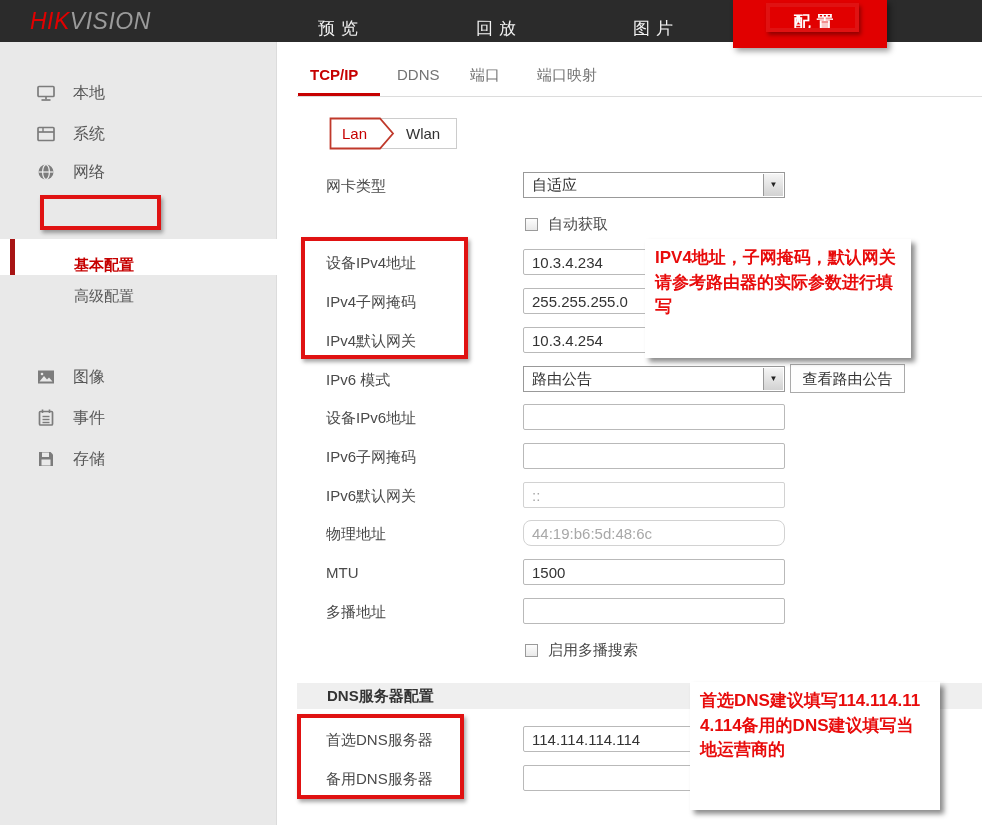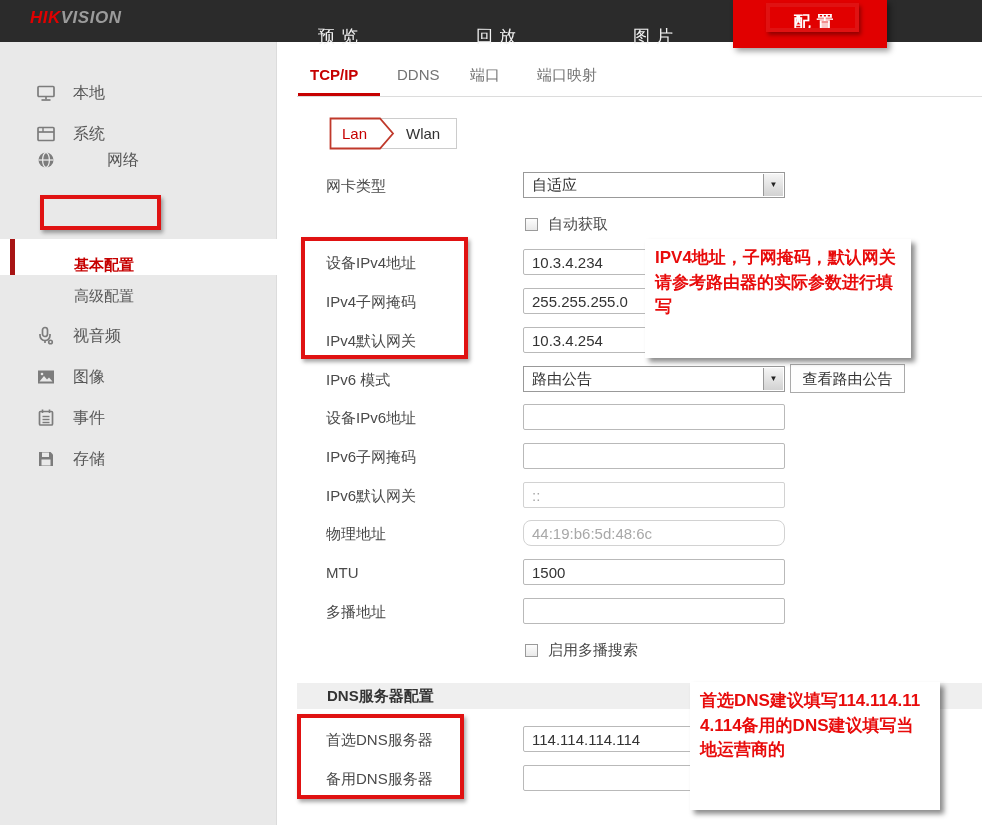--- a/index.html
+++ b/index.html
@@ -2,24 +2,24 @@
 <html><head>
 <meta charset="utf-8">
 <style>
   * { margin:0; padding:0; box-sizing:border-box; }
   html,body { width:982px; height:825px; }
   body { font-family:"Liberation Sans","DejaVu Sans",sans-serif; background:#fff; }
   #page { position:relative; width:982px; height:825px; overflow:hidden; background:#fff; }
 
   
   .topbar { position:absolute; left:0; top:0; width:982px; height:42px; background:#2b2b2b; z-index:3; }
-  .logo { position:absolute; left:30px; top:8px; font-size:17px; font-weight:bold; font-style:italic; letter-spacing:.5px; }
+  .logo { position:absolute; left:30px; top:8px; font-size:23px; font-weight:normal; font-style:italic; letter-spacing:.5px; }
   .logo .hik { color:#e00000; }
   .logo .vision { color:#9b9b9b; }
-  .topnav-item { position:absolute; top:16px; height:26px; line-height:42px; text-align:center; color:#f2f2f2;
+  .topnav-item { position:absolute; top:8px; height:26px; line-height:42px; text-align:center; color:#f2f2f2;
                  font-size:17px; letter-spacing:6px; padding-left:6px; cursor:pointer; }
   .config-tab { position:absolute; left:733px; top:0; width:154px; height:48px; background:#e10000;
                 color:#fff; font-weight:bold; font-size:17px; letter-spacing:6px; text-align:center;
                 line-height:46px; padding-left:13px; box-shadow:3px 3px 6px rgba(0,0,0,.4); cursor:pointer; z-index:4; }
 
   
   .sidebar { position:absolute; left:0; top:42px; width:277px; height:783px; background:#e9e9e9;
              border-right:1px solid #dcdcdc; z-index:1; }
   .side-item { position:absolute; left:0; width:277px; height:36px; display:flex; align-items:center; cursor:pointer; }
   .side-item .icn { margin-left:36px; width:20px; height:20px; display:flex; align-items:center; justify-content:center; }
@@ -100,52 +100,40 @@
       <span class="icn">
         <svg width="20" height="20" viewBox="0 0 20 20">
             <rect x="2" y="3.5" width="16" height="13" rx="1" fill="none" stroke="#7c7c7c" stroke-width="1.7"></rect>
             <line x1="2" y1="8" x2="18" y2="8" stroke="#7c7c7c" stroke-width="1.7"></line>
             <line x1="7" y1="3.5" x2="7" y2="8" stroke="#7c7c7c" stroke-width="1.4"></line>
           </svg>
       </span>
       <span class="lbl">系统</span>
     </div>
 
-    <div class="side-item" style="top:100px;gap:34px;">
+    <div class="side-item" style="top:112px;">
       <span class="icn">
         <svg width="20" height="20" viewBox="0 0 20 20">
             <circle cx="10" cy="10" r="7.5" fill="#7c7c7c"></circle>
             <ellipse cx="10" cy="10" rx="3.4" ry="7.5" fill="none" stroke="#e9e9e9" stroke-width="1.3"></ellipse>
             <line x1="2.5" y1="10" x2="17.5" y2="10" stroke="#e9e9e9" stroke-width="1.3"></line>
           </svg>
       </span>
       <span class="lbl">网络</span>
     </div>
 
     <div class="side-item side-child side-selected" style="top:197px;">
       <span class="side-bar-indicator"></span>
       <span class="lbl">基本配置</span>
     </div>
 
     <div class="side-item side-child" style="top:236px;">
       <span class="lbl">高级配置</span>
     </div>
 
-    <div class="side-item" style="top:276px;">
-      <span class="icn">
-        <svg width="20" height="20" viewBox="0 0 20 20">
-            <rect x="6.5" y="1.5" width="5" height="9" rx="2.5" fill="none" stroke="#7c7c7c" stroke-width="1.7"></rect>
-            <path d="M4 8 v1.5 a5 5 0 0 0 10 0 V8" fill="none" stroke="#7c7c7c" stroke-width="1.7"></path>
-            <line x1="9" y1="14.5" x2="9" y2="17" stroke="#7c7c7c" stroke-width="1.7"></line>
-            <circle cx="14.5" cy="16" r="2.6" fill="#7c7c7c"></circle>
-            <circle cx="14.5" cy="16" r="1" fill="#e9e9e9"></circle>
-          </svg>
-      </span>
-      <span class="lbl">视音频</span>
-    </div>
 
     <div class="side-item" style="top:317px;">
       <span class="icn">
         <svg width="20" height="20" viewBox="0 0 20 20">
             <rect x="2" y="3.5" width="16" height="13" fill="#7c7c7c"></rect>
             <path d="M3.5 14.5 L8 9 L11 12.5 L13 10.5 L16.5 14.5 Z" fill="#e9e9e9"></path>
             <circle cx="6" cy="7" r="1.3" fill="#e9e9e9"></circle>
           </svg>
       </span>
       <span class="lbl">图像</span>

